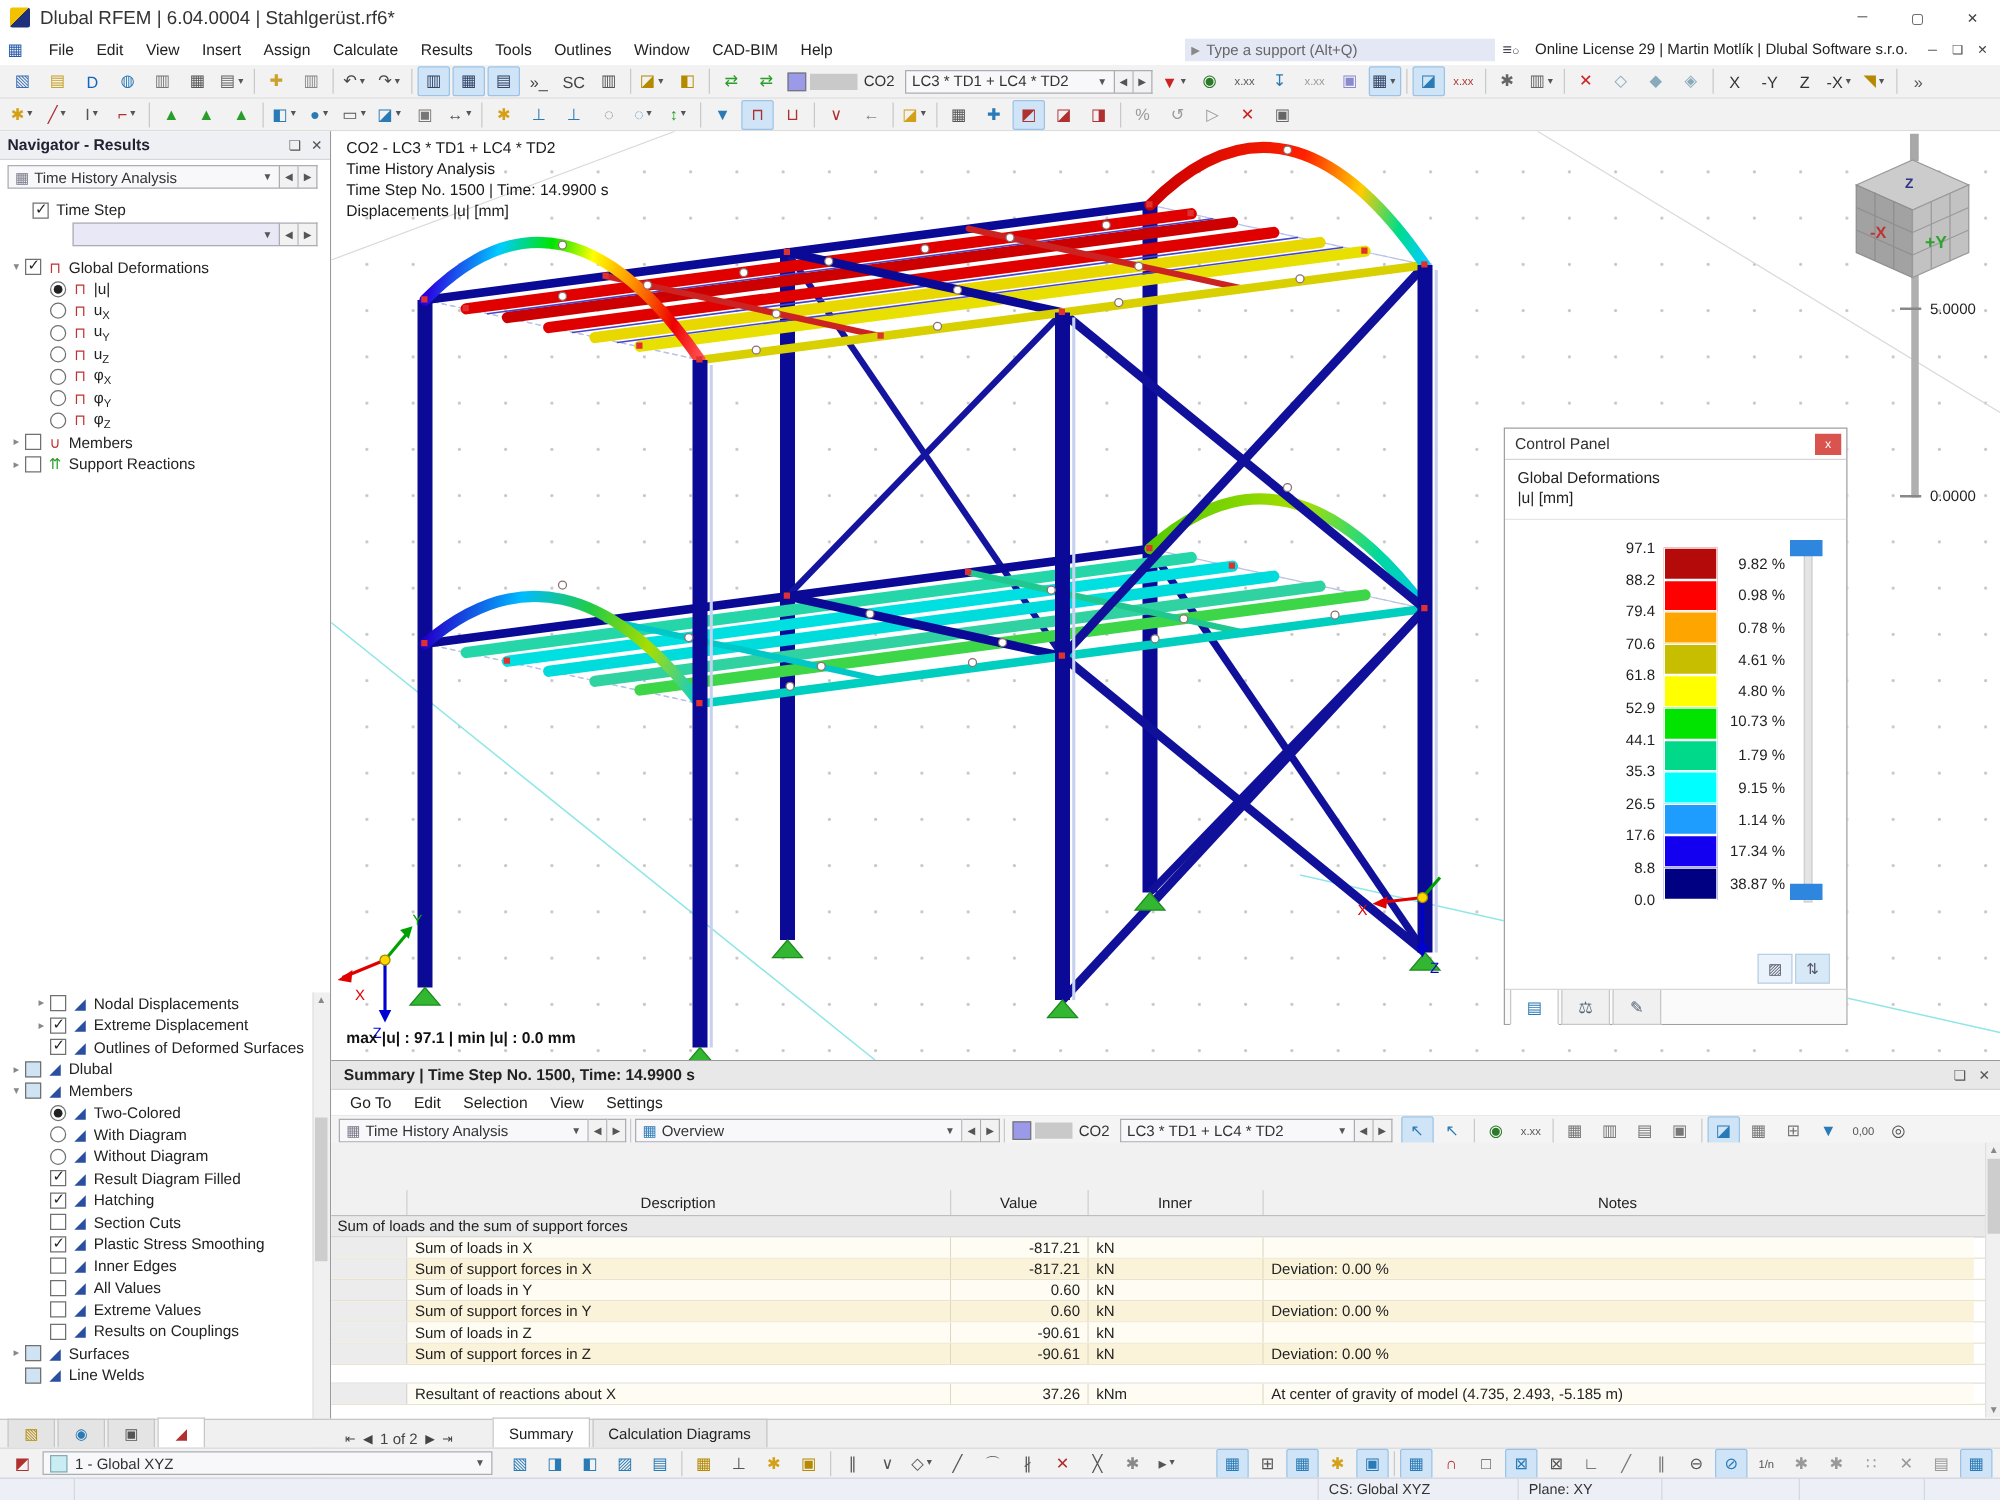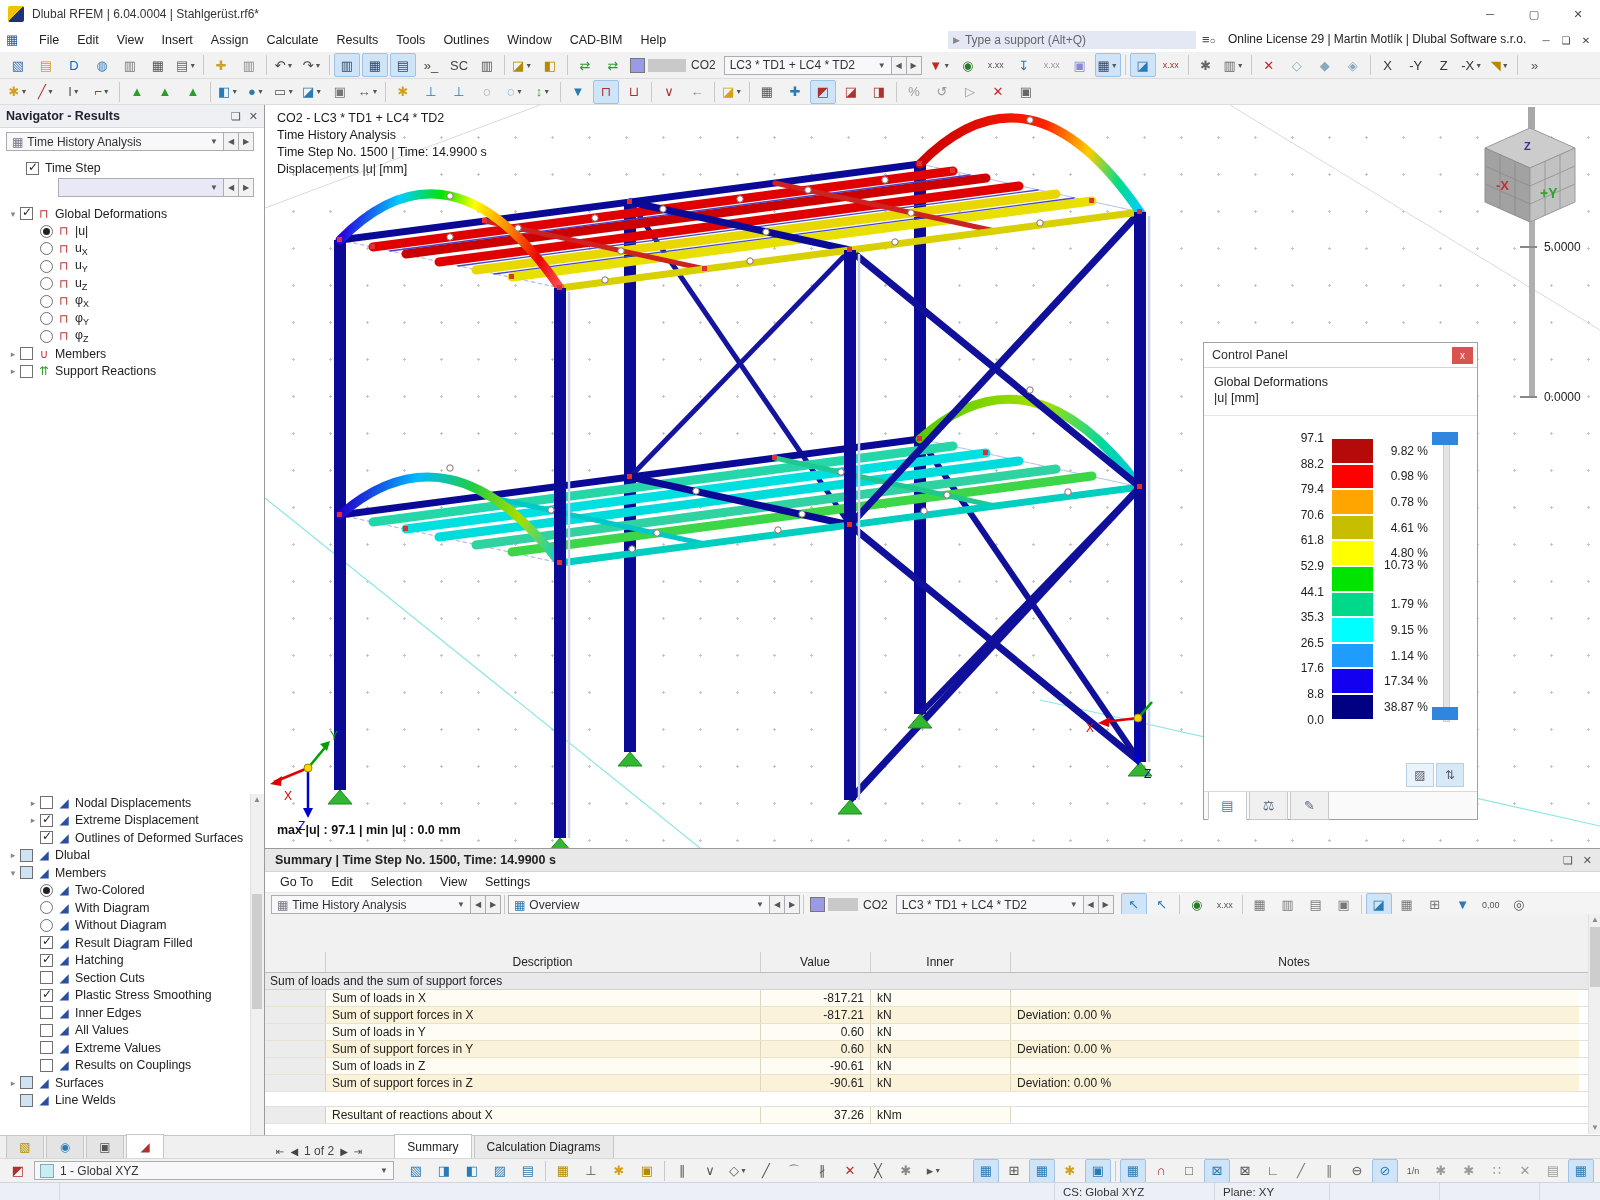--- a/index.html
+++ b/index.html
@@ -2,21 +2,21 @@
 <html><head>
 <meta charset="utf-8">
 <style>
   html,body{margin:0;padding:0;}
   body{width:1600px;height:1200px;position:relative;overflow:hidden;
        font-family:"Liberation Sans","DejaVu Sans",sans-serif;font-size:12px;color:#222;background:#fff;}
   .abs{position:absolute;}
   
   #titlebar{left:0;top:0;width:1600px;height:28px;background:#ffffff;border-bottom:1px solid #e6e6e6;display:flex;align-items:center;}
   .applogo{width:16px;height:16px;margin:0 8px 0 8px;border-radius:2px;background:linear-gradient(135deg,#f2c200 48%,#20307a 48%);}
-  #titletext{font-size:12px;color:#333;}
+  #titletext{font-size:15px;color:#333;}
   .winbtns{margin-left:auto;display:flex;}
   .winbtn{width:44px;height:28px;display:flex;align-items:center;justify-content:center;color:#444;font-size:11px;}
   
   #menubar{left:0;top:28px;width:1600px;height:24px;background:#ffffff;border-bottom:1px solid #e3e3e3;display:flex;align-items:center;}
   .mflag{width:18px;height:14px;margin:0 6px 0 6px;color:#2a5caa;font-size:13px;line-height:14px;}
   .menu-item{padding:0 9px;height:24px;display:flex;align-items:center;font-size:12.5px;color:#222;}
   .searchbox{position:absolute;left:948px;top:3px;width:248px;height:18px;background:#e4e8f5;display:flex;align-items:center;font-size:12px;color:#666;}
   .searchbox .pfx{color:#888;font-size:9px;margin:0 5px;}
   .magico{position:absolute;left:1202px;top:4px;width:18px;height:16px;color:#445;font-size:13px;}
   .license{position:absolute;left:1228px;top:4px;font-size:12px;color:#222;}
@@ -902,21 +902,21 @@
       <div class="leg-pct" style="top: 100.8px; left: 164px;">9.82 %</div>
       <div class="leg-block" style="top: 120.6px; height: 25.6px; background: rgb(255, 0, 0);"></div>
       <div class="leg-pct" style="top: 126.4px; left: 164px;">0.98 %</div>
       <div class="leg-block" style="top: 146.2px; height: 25.6px; background: rgb(255, 165, 0);"></div>
       <div class="leg-pct" style="top: 152px; left: 164px;">0.78 %</div>
       <div class="leg-block" style="top: 171.8px; height: 25.6px; background: rgb(200, 190, 0);"></div>
       <div class="leg-pct" style="top: 177.6px; left: 164px;">4.61 %</div>
       <div class="leg-block" style="top: 197.4px; height: 25.6px; background: rgb(255, 255, 0);"></div>
       <div class="leg-pct" style="top: 203.2px; left: 164px;">4.80 %</div>
       <div class="leg-block" style="top: 223px; height: 25.6px; background: rgb(0, 228, 0);"></div>
-      <div class="leg-pct" style="top: 215px; left: 164px;">10.73 %</div>
+      <div class="leg-pct" style="top: 227px; left: 164px;">10.73 %</div>
       <div class="leg-block" style="top: 248.6px; height: 25.6px; background: rgb(0, 216, 138);"></div>
       <div class="leg-pct" style="top: 254.4px; left: 164px;">1.79 %</div>
       <div class="leg-block" style="top: 274.2px; height: 25.6px; background: rgb(0, 255, 255);"></div>
       <div class="leg-pct" style="top: 280px; left: 164px;">9.15 %</div>
       <div class="leg-block" style="top: 299.8px; height: 25.6px; background: rgb(30, 157, 255);"></div>
       <div class="leg-pct" style="top: 305.6px; left: 164px;">1.14 %</div>
       <div class="leg-block" style="top: 325.4px; height: 25.6px; background: rgb(20, 0, 240);"></div>
       <div class="leg-pct" style="top: 331.2px; left: 164px;">17.34 %</div>
       <div class="leg-block" style="top: 351px; height: 25.6px; background: rgb(0, 0, 130);"></div>
       <div class="leg-pct" style="top: 356.8px; left: 164px;">38.87 %</div>
@@ -1094,20 +1094,21 @@
           <div class="c val">-90.61</div>
           <div class="c unit">kN</div>
           <div class="c notes">Deviation: 0.00 %</div>
         </div>
         <div class="tgap"></div>
         <div class="trow odd">
           <div class="stub"></div>
           <div class="c desc">Resultant of reactions about X</div>
           <div class="c val">37.26</div>
           <div class="c unit">kNm</div>
+          <div class="c notes">At center of gravity of model (4.735, 2.493, -5.185 m)</div>
         </div>
       </div>
   </div>
   <div class="scrollv" style="left:1323px;top:65px;width:12px;height:220px;">
     <div class="sarr" style="top:0;">▲</div>
     <div class="thumb" style="top:13px;height:60px;"></div>
     <div class="sarr" style="bottom:0;">▼</div>
   </div>
 </div>
 

